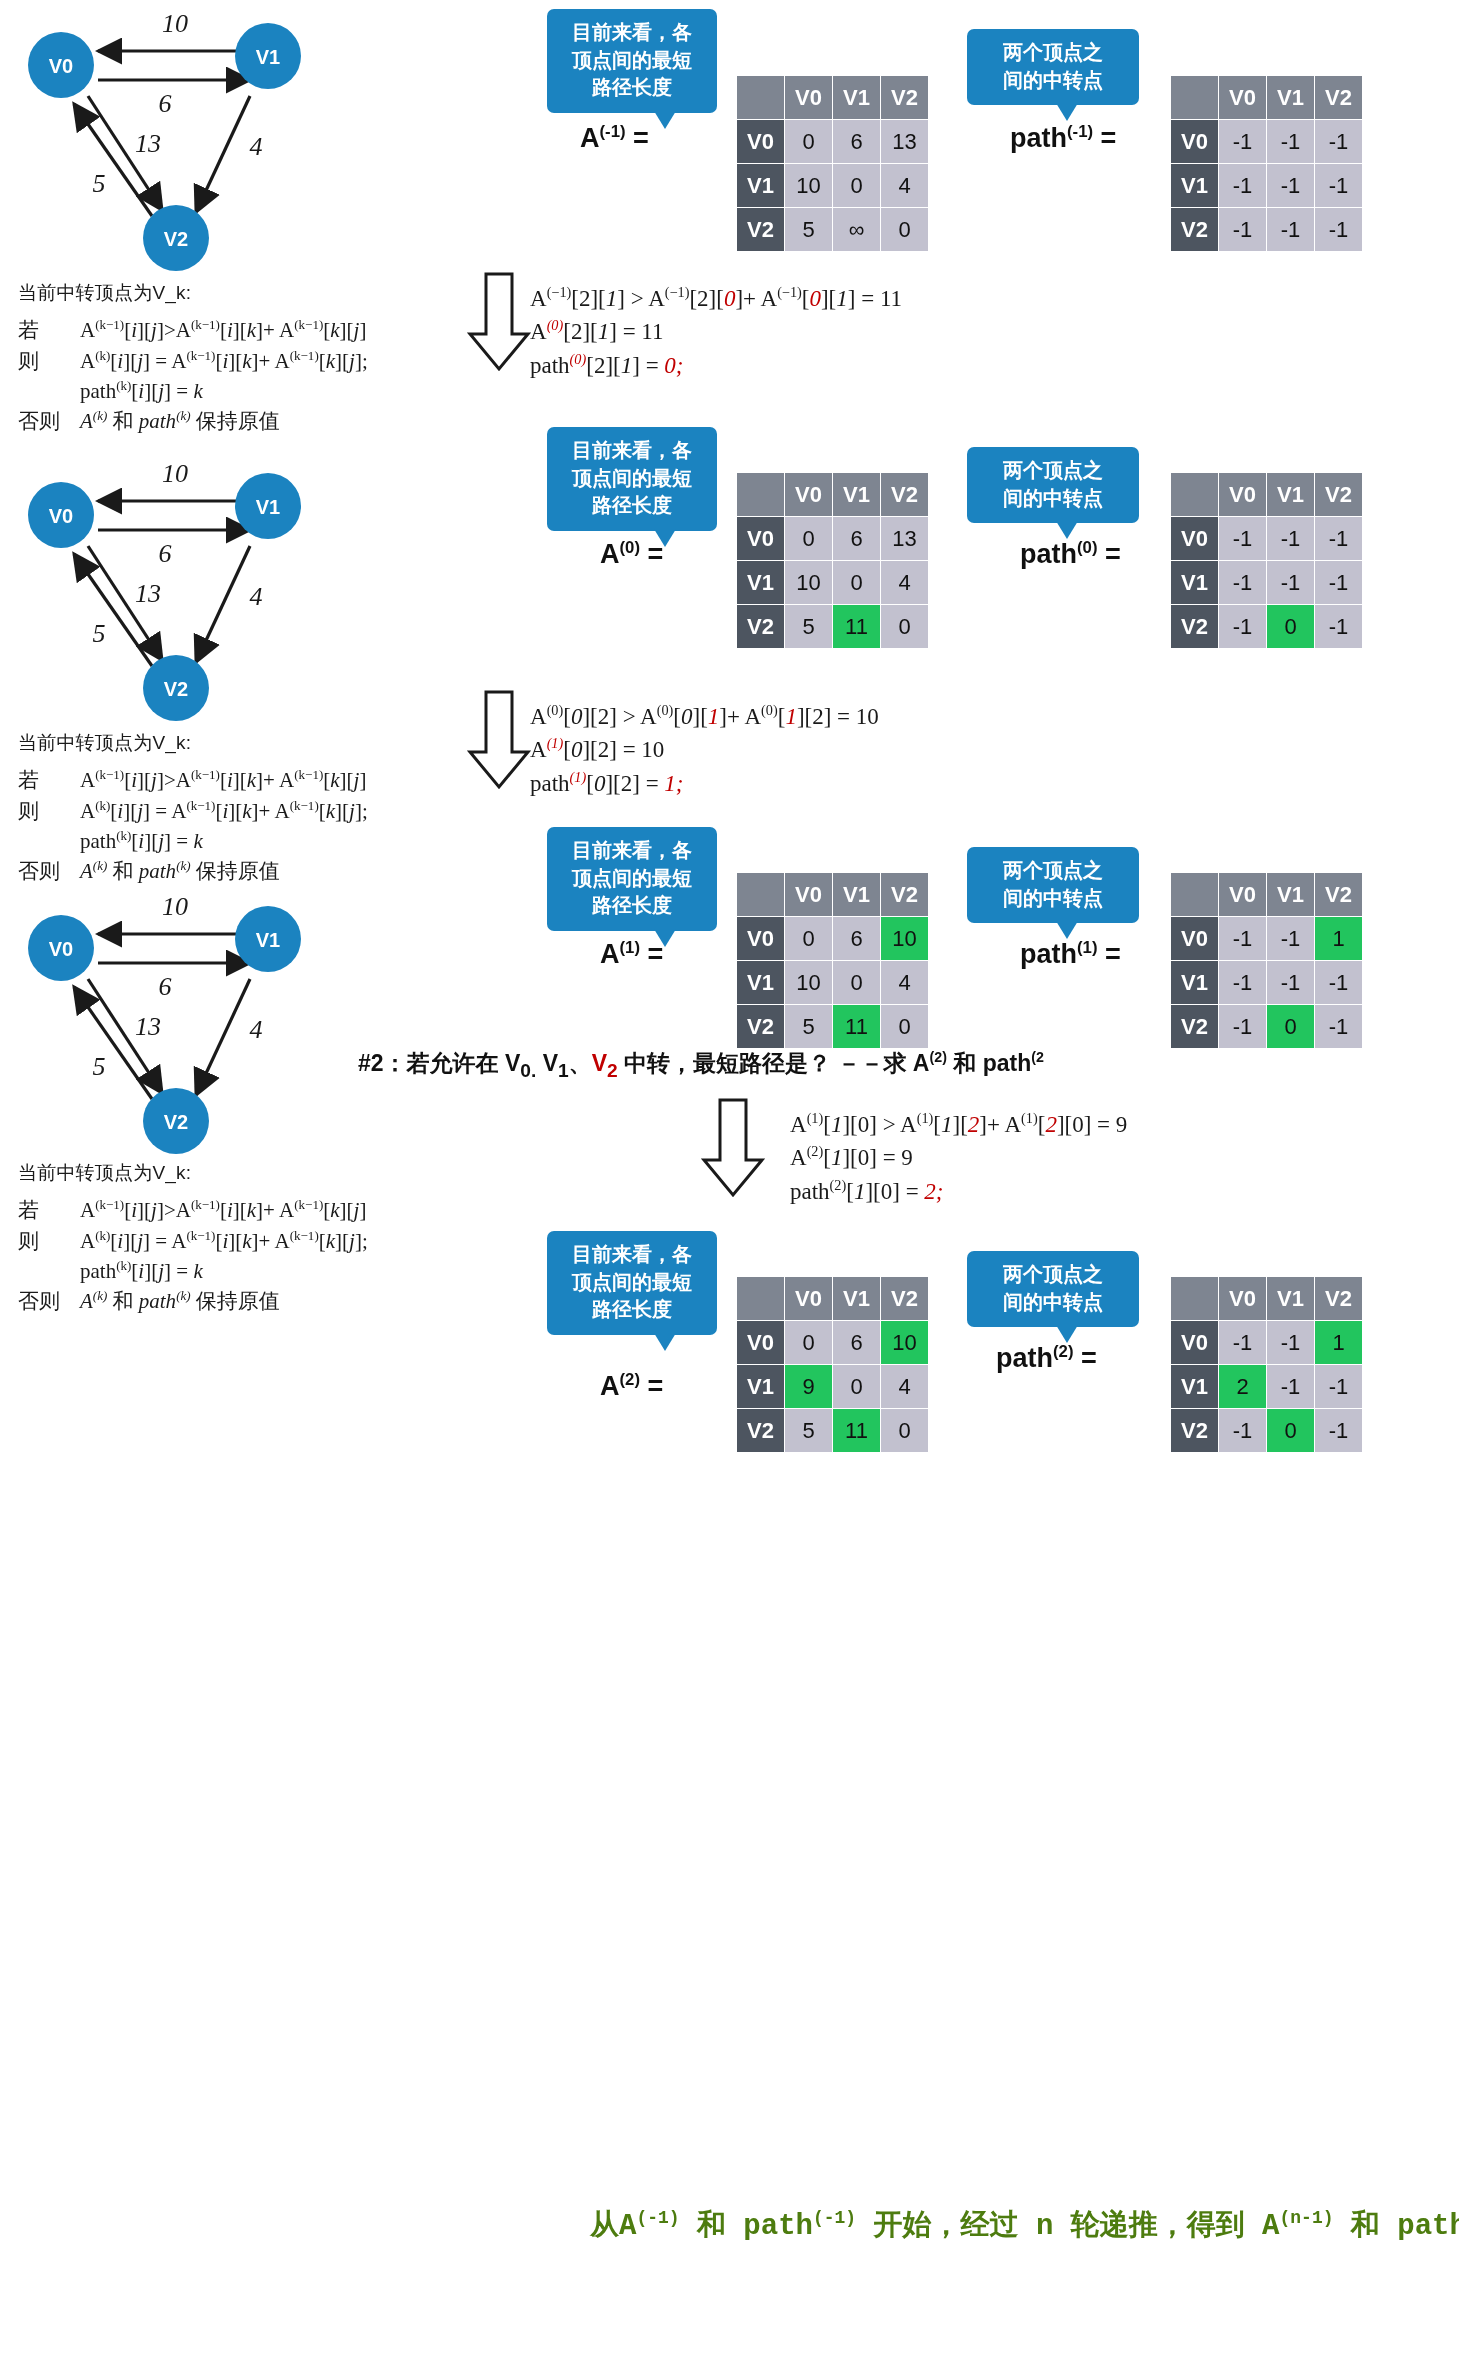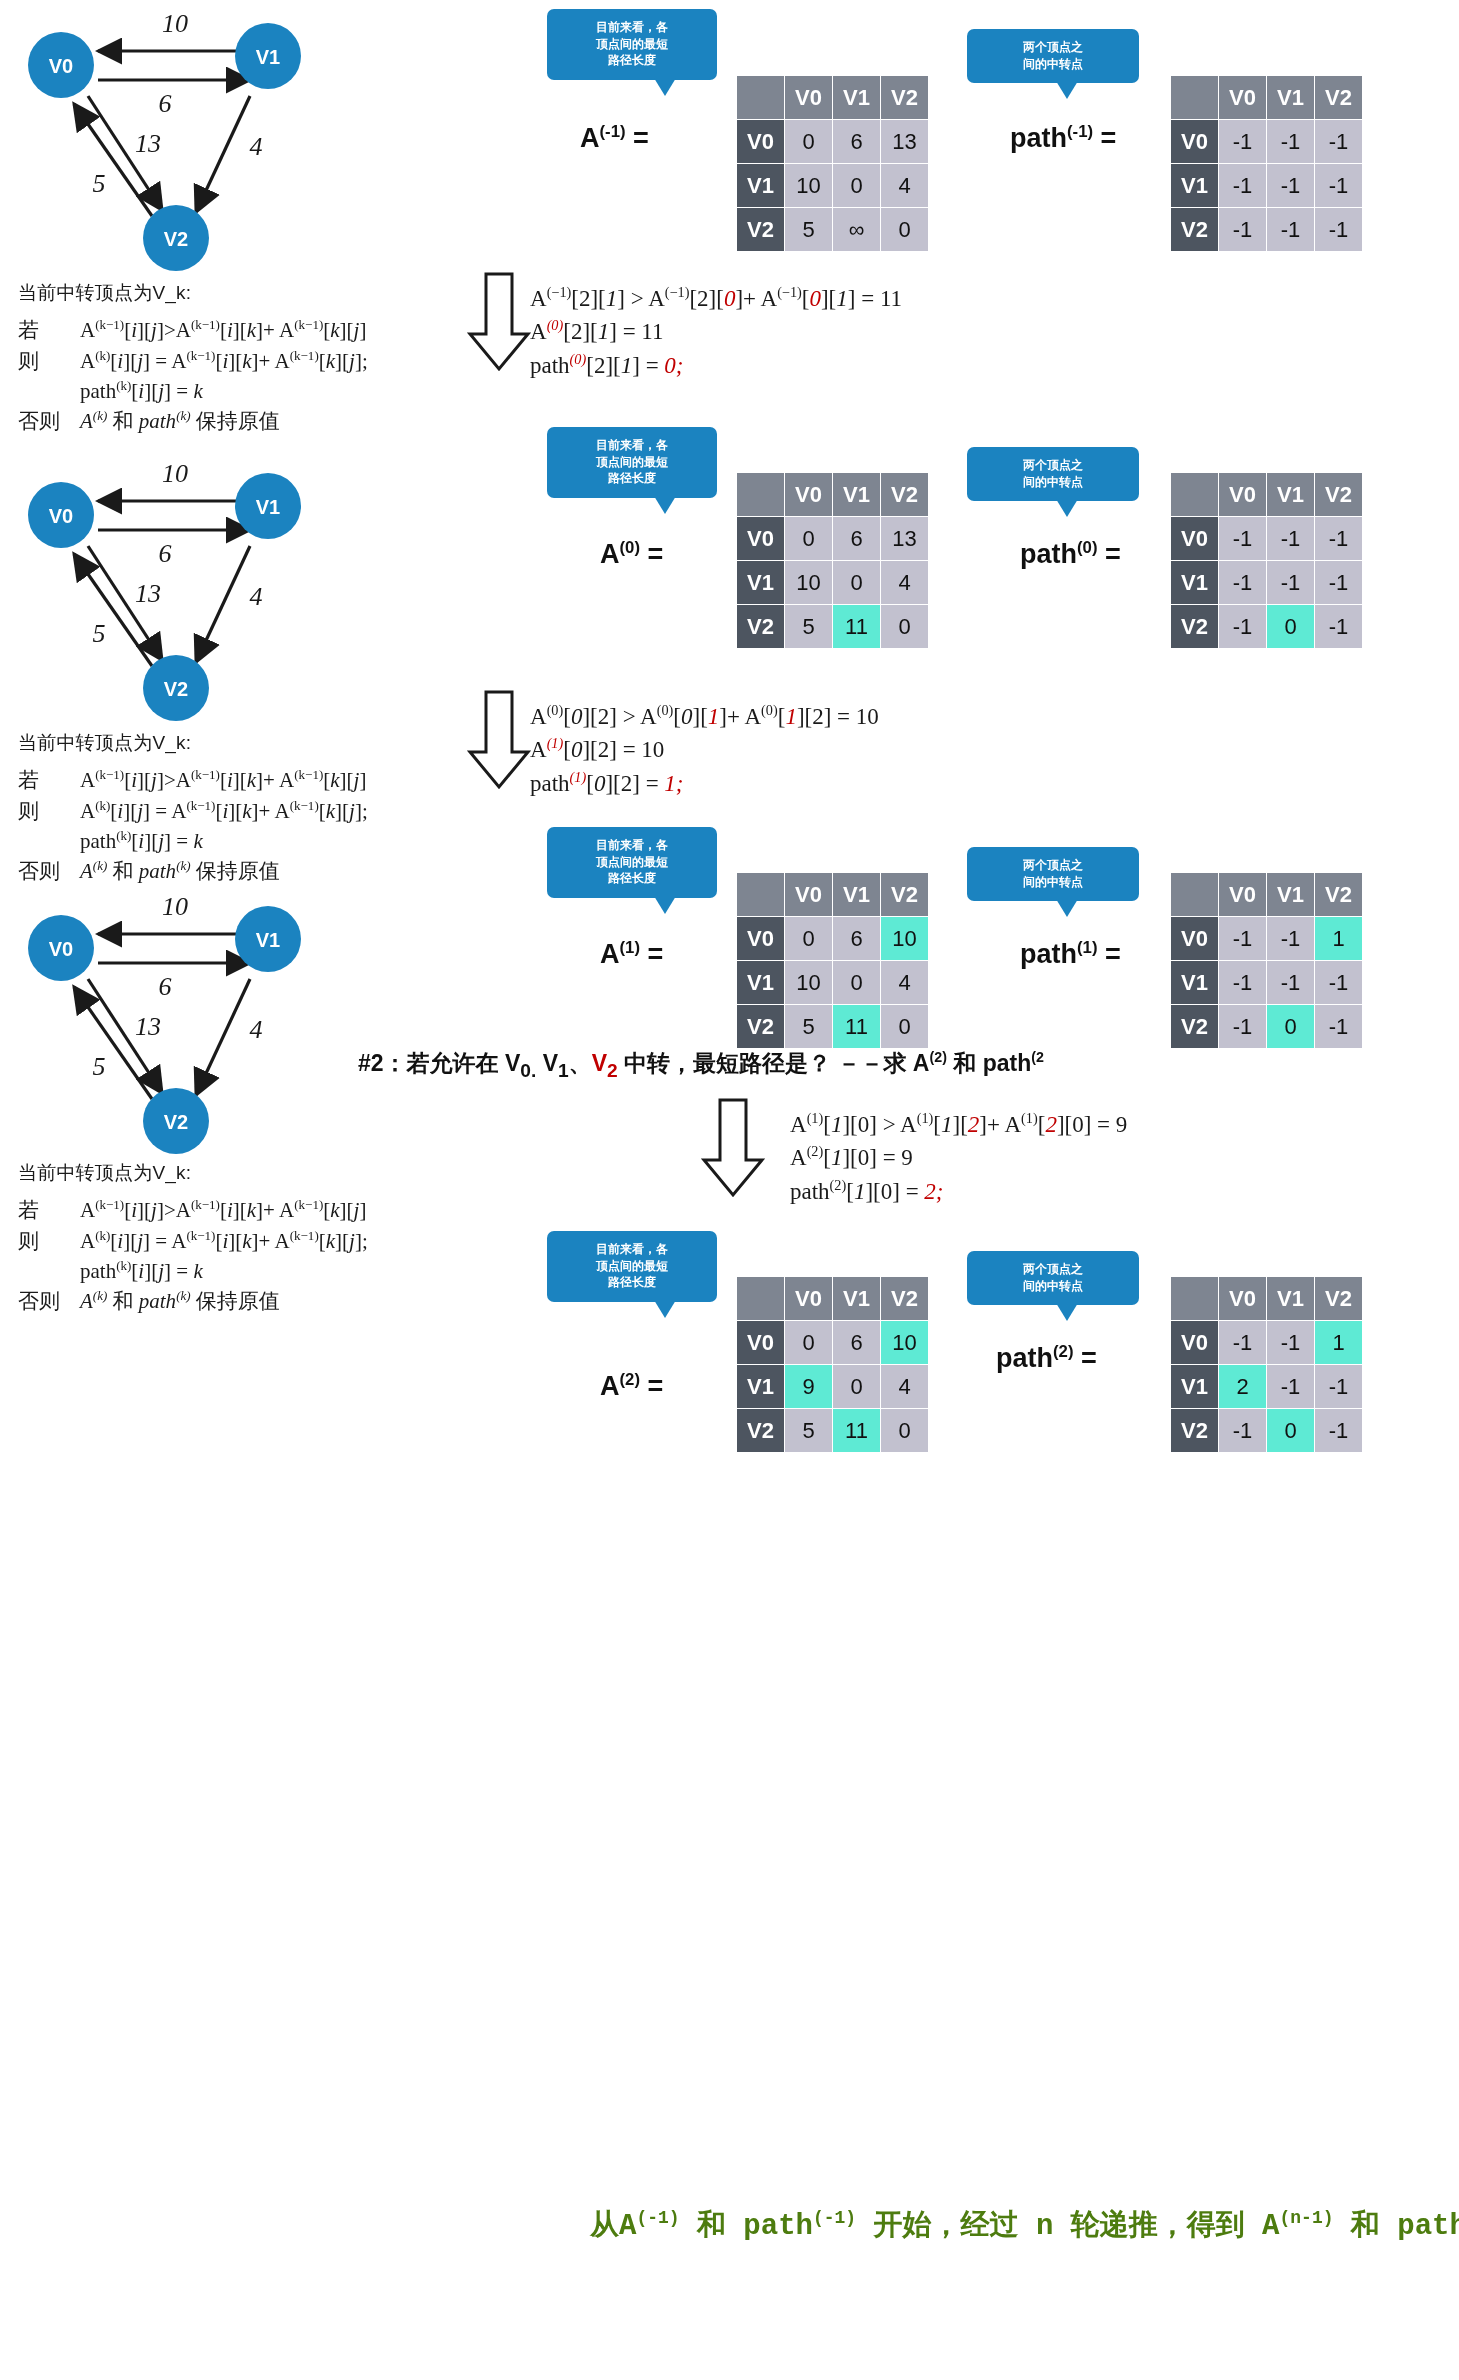--- a/index.html
+++ b/index.html
@@ -34,21 +34,21 @@
   .fexp { font-size:21px; font-family:"Liberation Serif", serif; color:#1a1a1a; }
   .fexp i { font-style:italic; }
   sup.sm { font-size:0.62em; vertical-align:super; }
 
   
   .callout {
     position:absolute;
     background:#1b83c0;
     color:#ffffff;
     border-radius:6px;
-    font-size:12px;
+    font-size:20px;
     line-height:1.38;
     text-align:center;
     padding:9px 10px 10px;
     font-family:"Liberation Sans", sans-serif;
     font-weight:700;
     box-shadow:0 0 0 1px #1b83c0;
   }
   .callout .tail {
     position:absolute;
     bottom:-17px;
@@ -64,21 +64,21 @@
     width:48px; height:44px;
     text-align:center; vertical-align:middle;
     font-size:22px;
     font-family:"Liberation Sans", sans-serif;
     border:1px solid #ffffff;
   }
   .matrix td.corner { background:#7e8591; }
   .matrix td.colhead { background:#7e8591; color:#fff; font-weight:bold; }
   .matrix td.rowhead { background:#4d5560; color:#fff; font-weight:bold; }
   .matrix td.cell { background:#c2c1cf; color:#111; font-weight:normal; }
-  .matrix td.cell.hl { background:#5eead4; }
+  .matrix td.cell.hl { background:#22c55e; }
 
   .mlabel {
     position:absolute;
     font-family:"Liberation Sans", sans-serif;
     font-weight:bold;
     font-size:27px;
     color:#111;
     white-space:nowrap;
   }
   .mlabel sup { font-size:0.62em; vertical-align:super; }

